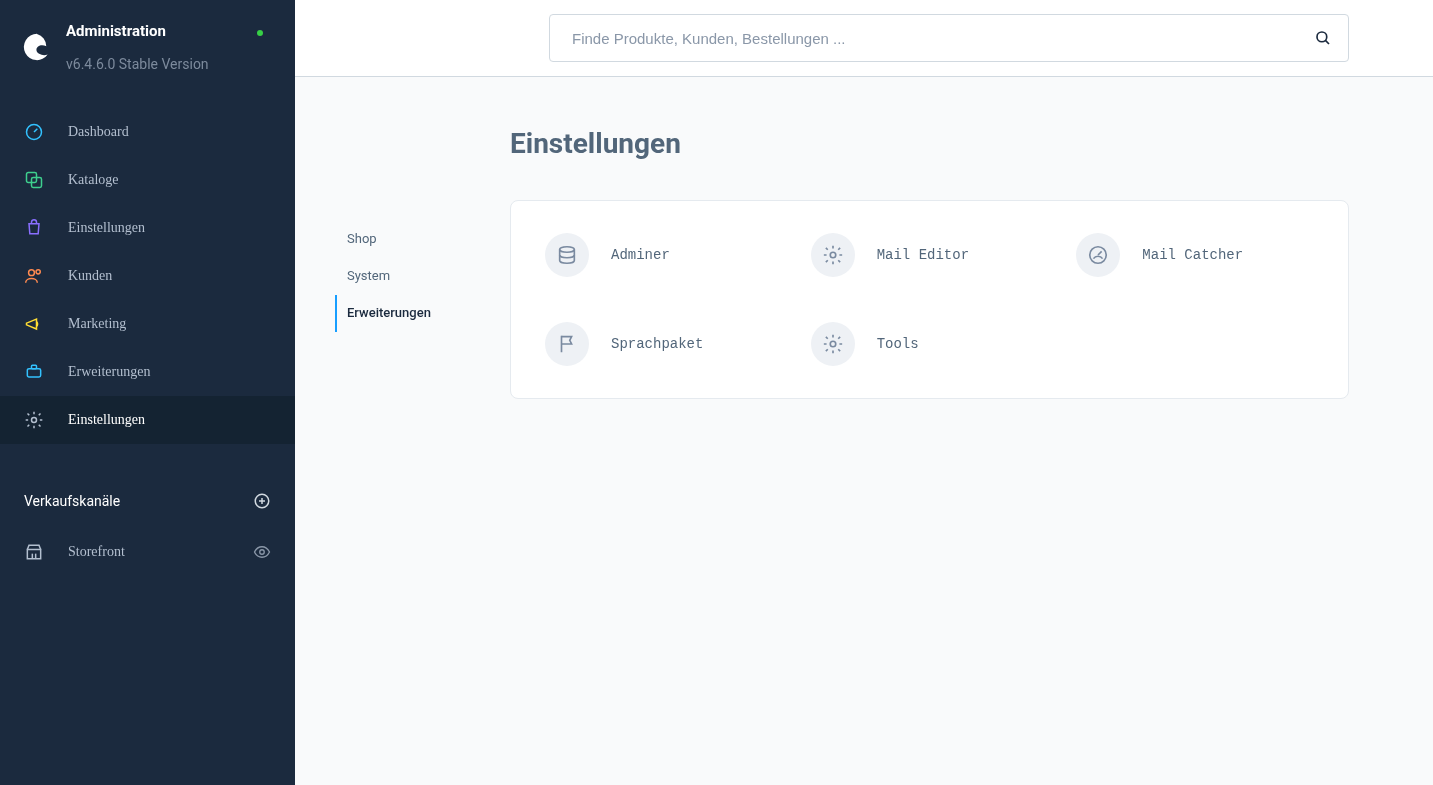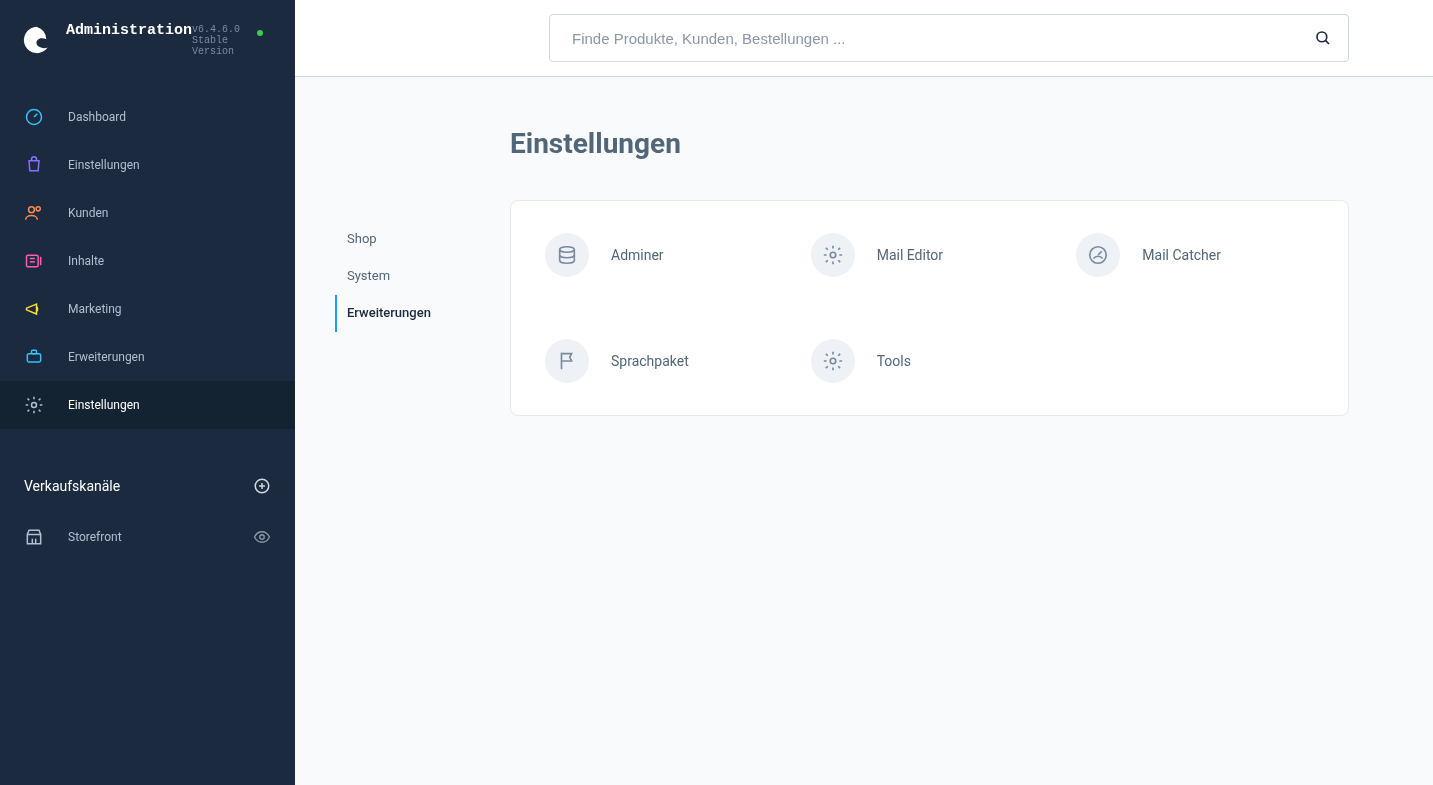--- a/index.html
+++ b/index.html
@@ -3,30 +3,30 @@
   <meta charset="utf-8">
   <style>
     * { box-sizing: border-box; margin: 0; padding: 0; }
     body { font-family: -apple-system, BlinkMacSystemFont, "Segoe UI", Roboto, Helvetica, Arial, sans-serif; background: #f9fafb; color: #52667a; }
     .app { display: flex; min-height: 785px; }
 
     
     .sidebar { width: 295px; background: #1b2a3e; color: #d1d9e0; display: flex; flex-direction: column; flex-shrink: 0; }
     .sidebar-header { display: flex; align-items: center; padding: 22px 22px 18px 22px; position: relative; }
     .logo { width: 30px; height: 30px; margin-right: 14px; flex-shrink:0;}
-    .sidebar-header-text { display:flex; flex-direction:row;font-family:Liberation Mono, monospace; }
+    .sidebar-header-text { display:flex; flex-direction:column; }
     .sidebar-title { color: #fff; font-size: 15px; font-weight: 700; line-height: 1.2; }
-    .sidebar-version { color: #7c8a9c; font-size: 10px; margin-top: 2px; }
+    .sidebar-version { color: #7c8a9c; font-size: 14px; margin-top: 16px; }
     .status-dot { width: 6px; height: 6px; border-radius: 50%; background: #37d046; position: absolute; right: 32px; top: 30px; }
 
     .nav { padding-top: 18px; }
     .nav-item { display: flex; align-items: center; padding: 0 24px; height: 48px; cursor: pointer; color: #b3bfcf; }
     .nav-item.active { background: #142332; color: #fff; }
     .nav-icon { width: 20px; height: 20px; margin-right: 24px; flex-shrink: 0; display:flex; align-items:center; justify-content:center;}
-    .nav-label { font-size: 12px; }
+    .nav-label { font-size: 14px; font-family: Liberation Serif, serif; }
 
     .sales-channels { padding: 48px 24px 0 24px; }
     .sc-header { display: flex; align-items: center; justify-content: space-between; color: #fff; margin-bottom: 18px; }
     .sc-title { font-size: 14px; font-weight: 400; }
     .sc-plus { width:18px; height:18px; cursor:pointer; }
     .sc-item { display: flex; align-items: center; height: 48px; cursor: pointer; color: #b3bfcf; }
     .sc-item .nav-icon { margin-right: 24px; }
     .sc-eye { margin-left: auto; width:18px; height:18px; color:#8a97a8;}
 
     
@@ -39,21 +39,21 @@
 
     .content { display: flex; padding: 0; }
     .page-body { flex:1; padding: 50px 84px 0 0; }
     .page-title { font-size: 28px; font-weight: 700; color: #52667a; margin-bottom: 40px; }
 
     .tabs-col { width: 215px; padding: 144px 0 0 40px; flex-shrink:0;}
     .tab { font-size: 13px; color: #52667a; padding: 10px 0 10px 10px; cursor: pointer; border-left: 2px solid transparent; line-height:1.3;}
     .tab.active { color: #1b2a3e; border-left: 2px solid #189eff; font-weight: 500; }
 
     .card { background: #fff; border: 1px solid #e5eaef; border-radius: 8px; padding: 28px 30px; }
-    .grid { display: grid; grid-template-columns: repeat(3, 1fr); gap: 54px 20px; }
+    .grid { display: grid; grid-template-columns: repeat(3, 1fr); gap: 37px 20px; font-family: Liberation Mono, monospace; }
     .cell { display: flex; align-items: center; gap: 22px; cursor: pointer; padding: 4px; border-radius:4px;}
     .cell.highlight { outline: 2px solid #d43131; outline-offset: 6px; border-radius: 0; }
     .cell-icon { width: 44px; height: 44px; border-radius: 50%; background: #eef1f5; display: flex; align-items: center; justify-content: center; flex-shrink: 0; color:#7a8aa0;}
     .cell-label { font-size: 14px; color: #52667a; }
   </style>
 </head>
 <body>
 
 <div class="app">
   <aside class="sidebar">
@@ -75,47 +75,45 @@
         <span class="nav-icon">
             <svg width="20" height="20" viewBox="0 0 24 24" fill="none" stroke="#33c2ff" stroke-width="1.8">
               <circle cx="12" cy="12" r="9"></circle>
               <path d="M12 12 L16 8"></path>
             </svg>
           </span>
         <span class="nav-label">Dashboard</span>
       </div>
       <div class="nav-item">
         <span class="nav-icon">
+            <svg width="20" height="20" viewBox="0 0 24 24" fill="none" stroke="#3ecf8e" stroke-width="1.8">
+              <rect x="3" y="3" width="12" height="12" rx="2"></rect>
+              <rect x="9" y="9" width="12" height="12" rx="2"></rect>
+            </svg>
+          </span>
+        <span class="nav-label">Kataloge</span>
+      </div>
+      <div class="nav-item">
+        <span class="nav-icon">
             <svg width="20" height="20" viewBox="0 0 24 24" fill="none" stroke="#8a6fff" stroke-width="1.8">
               <path d="M6 7h12l-1 12H7L6 7Z"></path>
               <path d="M9 7V5a3 3 0 0 1 6 0v2"></path>
             </svg>
           </span>
         <span class="nav-label">Einstellungen</span>
       </div>
       <div class="nav-item">
         <span class="nav-icon">
             <svg width="20" height="20" viewBox="0 0 24 24" fill="none" stroke="#ff8a50" stroke-width="1.8">
               <circle cx="9" cy="8" r="3.5"></circle>
               <path d="M2 20c0-3.3 3.5-5 7-5s7 1.7 7 5"></path>
               <circle cx="17" cy="7" r="2.5"></circle>
             </svg>
           </span>
         <span class="nav-label">Kunden</span>
-      </div>
-      <div class="nav-item">
-        <span class="nav-icon">
-            <svg width="20" height="20" viewBox="0 0 24 24" fill="none" stroke="#ff5cae" stroke-width="1.8">
-              <rect x="3" y="5" width="14" height="14" rx="2"></rect>
-              <line x1="7" y1="9" x2="13" y2="9"></line>
-              <line x1="7" y1="13" x2="13" y2="13"></line>
-              <line x1="20" y1="7" x2="20" y2="17"></line>
-            </svg>
-          </span>
-        <span class="nav-label">Inhalte</span>
       </div>
       <div class="nav-item">
         <span class="nav-icon">
             <svg width="20" height="20" viewBox="0 0 24 24" fill="none" stroke="#ffdd33" stroke-width="1.8">
               <path d="M3 11v2l12 5V6L3 11Z"></path>
               <path d="M15 9a4 4 0 0 1 0 6"></path>
             </svg>
           </span>
         <span class="nav-label">Marketing</span>
       </div>

